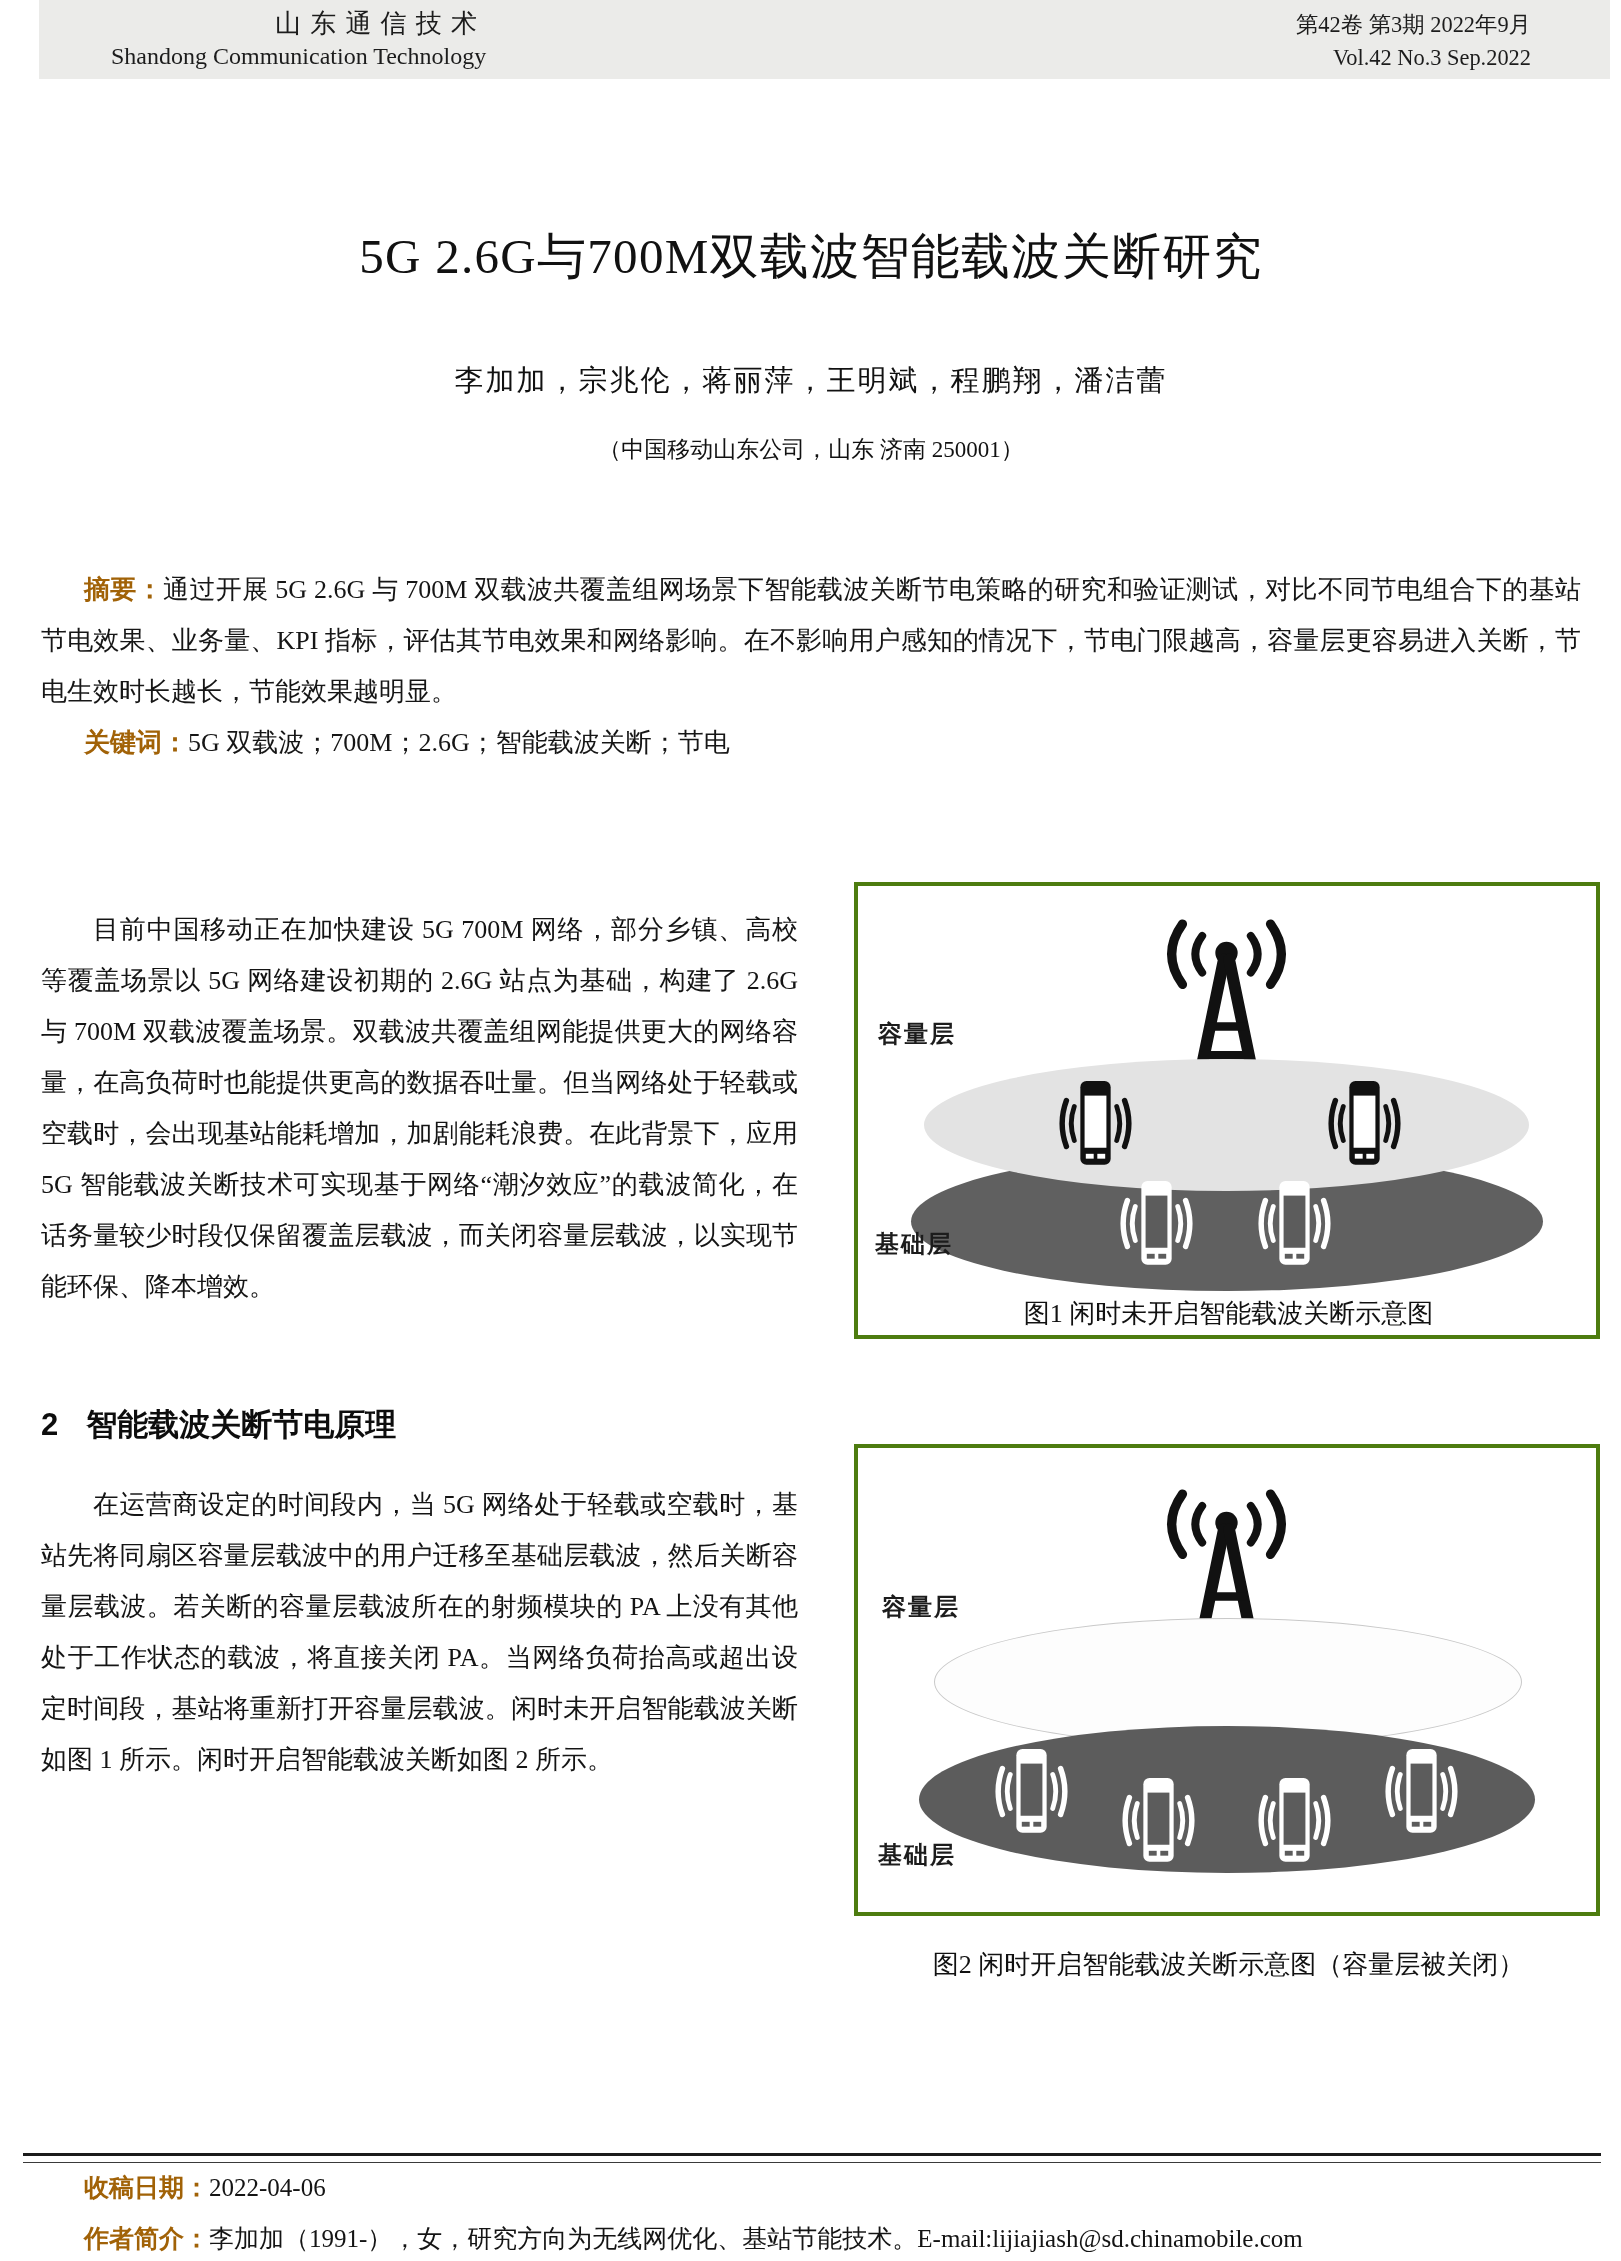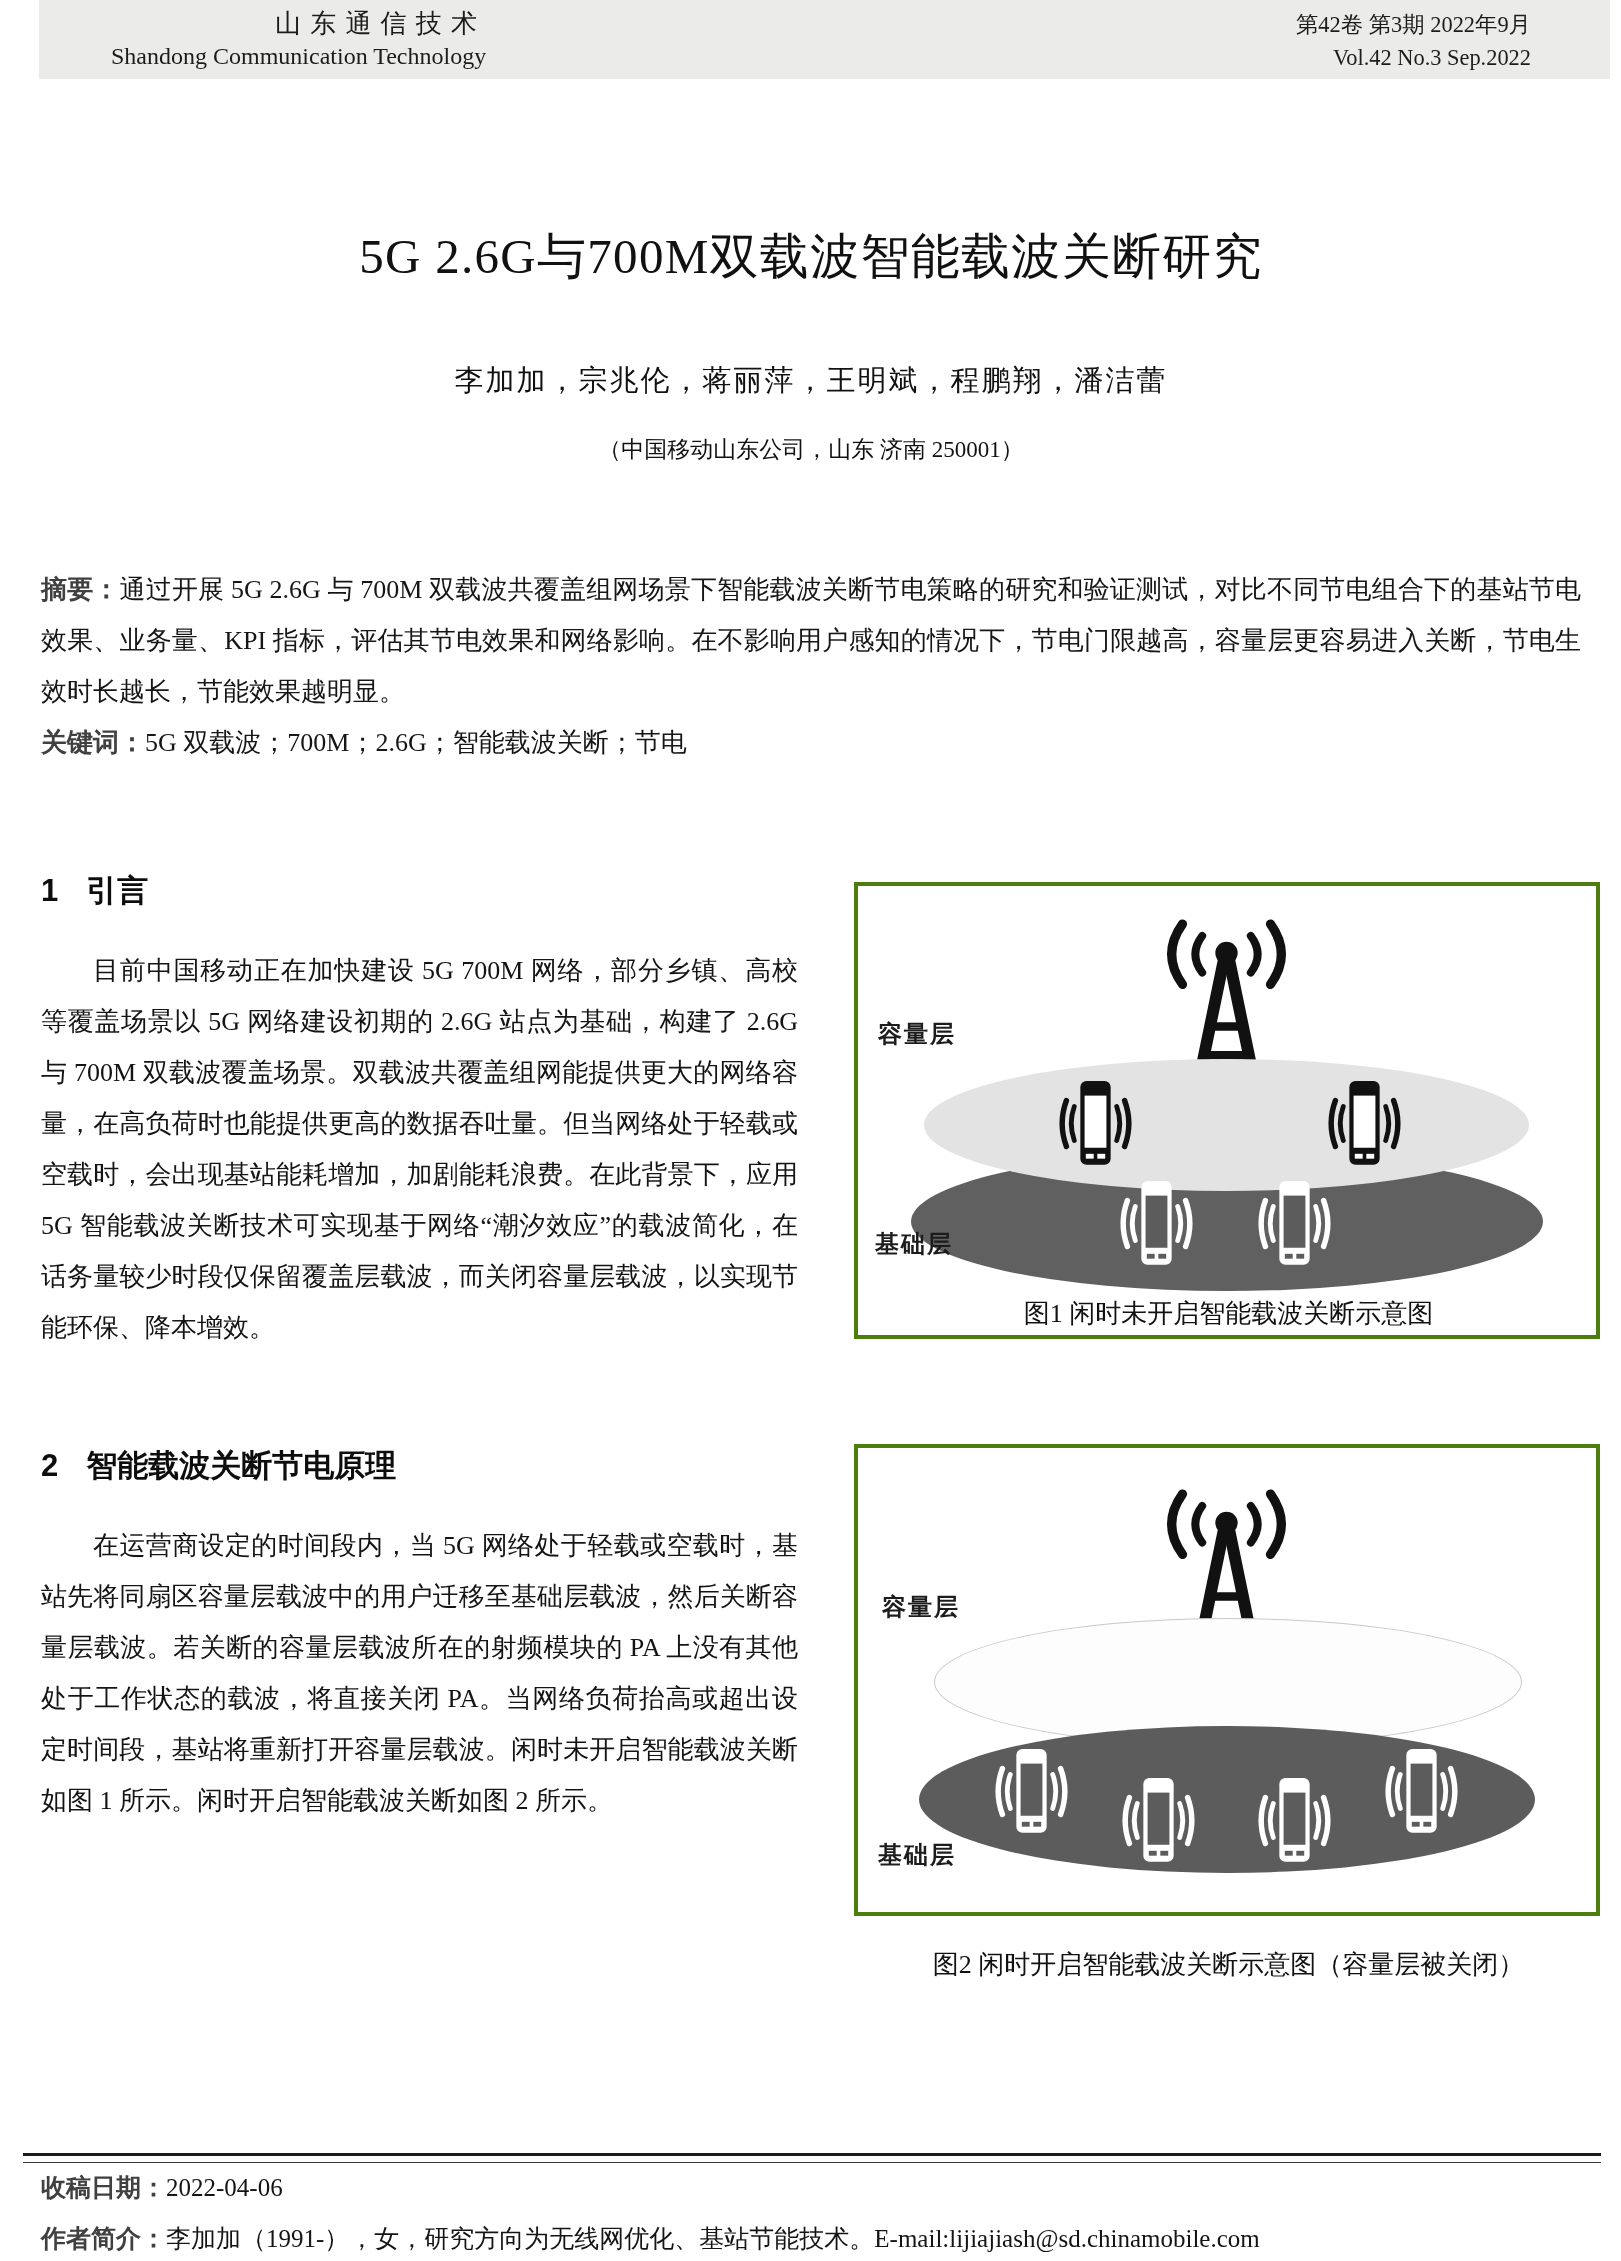--- a/index.html
+++ b/index.html
@@ -34,21 +34,21 @@
     position:absolute;left:0;top:434px;width:100%;
     text-align:center;font-size:23px;color:#111;
   }
   
   .abstract-block{
     position:absolute;left:41px;top:564px;width:1540px;
     font-size:26px;line-height:51px;text-align:justify;color:#161616;
   }
   .inline-label{
     font-family:"Liberation Sans","DejaVu Sans",sans-serif;
-    font-weight:bold;color:#404040;
+    font-weight:bold;color:#a16207;margin-left:43px;
   }
   .kw-line{margin:0;}
   .abs-p{margin:0;}
   
   .col-left{
     position:absolute;left:41px;top:870px;width:757px;
   }
   .sec-heading{
     font-family:"Liberation Sans","DejaVu Sans",sans-serif;
     font-weight:bold;font-size:31px;color:#0d0d0d;
@@ -167,21 +167,20 @@
   <div class="title">5G 2.6G与700M双载波智能载波关断研究</div>
   <div class="authors">李加加，宗兆伦，蒋丽萍，王明斌，程鹏翔，潘洁蕾</div>
   <div class="affiliation">（中国移动山东公司，山东 济南 250001）</div>
 
   <div class="abstract-block">
     <p class="abs-p"><span class="inline-label">摘要：</span><span>通过开展 5G 2.6G 与 700M 双载波共覆盖组网场景下智能载波关断节电策略的研究和验证测试，对比不同节电组合下的基站节电效果、业务量、KPI 指标，评估其节电效果和网络影响。在不影响用户感知的情况下，节电门限越高，容量层更容易进入关断，节电生效时长越长，节能效果越明显。</span></p>
     <p class="abs-p kw-line"><span class="inline-label">关键词：</span><span>5G 双载波；700M；2.6G；智能载波关断；节电</span></p>
   </div>
 
   <div class="col-left">
-    <h2 class="sec-heading"><span class="sec-num">1</span><span>引言</span></h2>
     <p class="body-para">目前中国移动正在加快建设 5G 700M 网络，部分乡镇、高校等覆盖场景以 5G 网络建设初期的 2.6G 站点为基础，构建了 2.6G 与 700M 双载波覆盖场景。双载波共覆盖组网能提供更大的网络容量，在高负荷时也能提供更高的数据吞吐量。但当网络处于轻载或空载时，会出现基站能耗增加，加剧能耗浪费。在此背景下，应用 5G 智能载波关断技术可实现基于网络“潮汐效应”的载波简化，在话务量较少时段仅保留覆盖层载波，而关闭容量层载波，以实现节能环保、降本增效。</p>
 
     <h2 class="sec-heading gap-before-h2"><span class="sec-num">2</span><span>智能载波关断节电原理</span></h2>
     <p class="body-para">在运营商设定的时间段内，当 5G 网络处于轻载或空载时，基站先将同扇区容量层载波中的用户迁移至基础层载波，然后关断容量层载波。若关断的容量层载波所在的射频模块的 PA 上没有其他处于工作状态的载波，将直接关闭 PA。当网络负荷抬高或超出设定时间段，基站将重新打开容量层载波。闲时未开启智能载波关断如图 1 所示。闲时开启智能载波关断如图 2 所示。</p>
   </div>
 
   <div class="fig-box" id="fig1-box">
     <svg class="tower" viewBox="0 0 300 260">
         <use href="#sym-tower" xlink:href="#sym-tower"></use>
       </svg>

